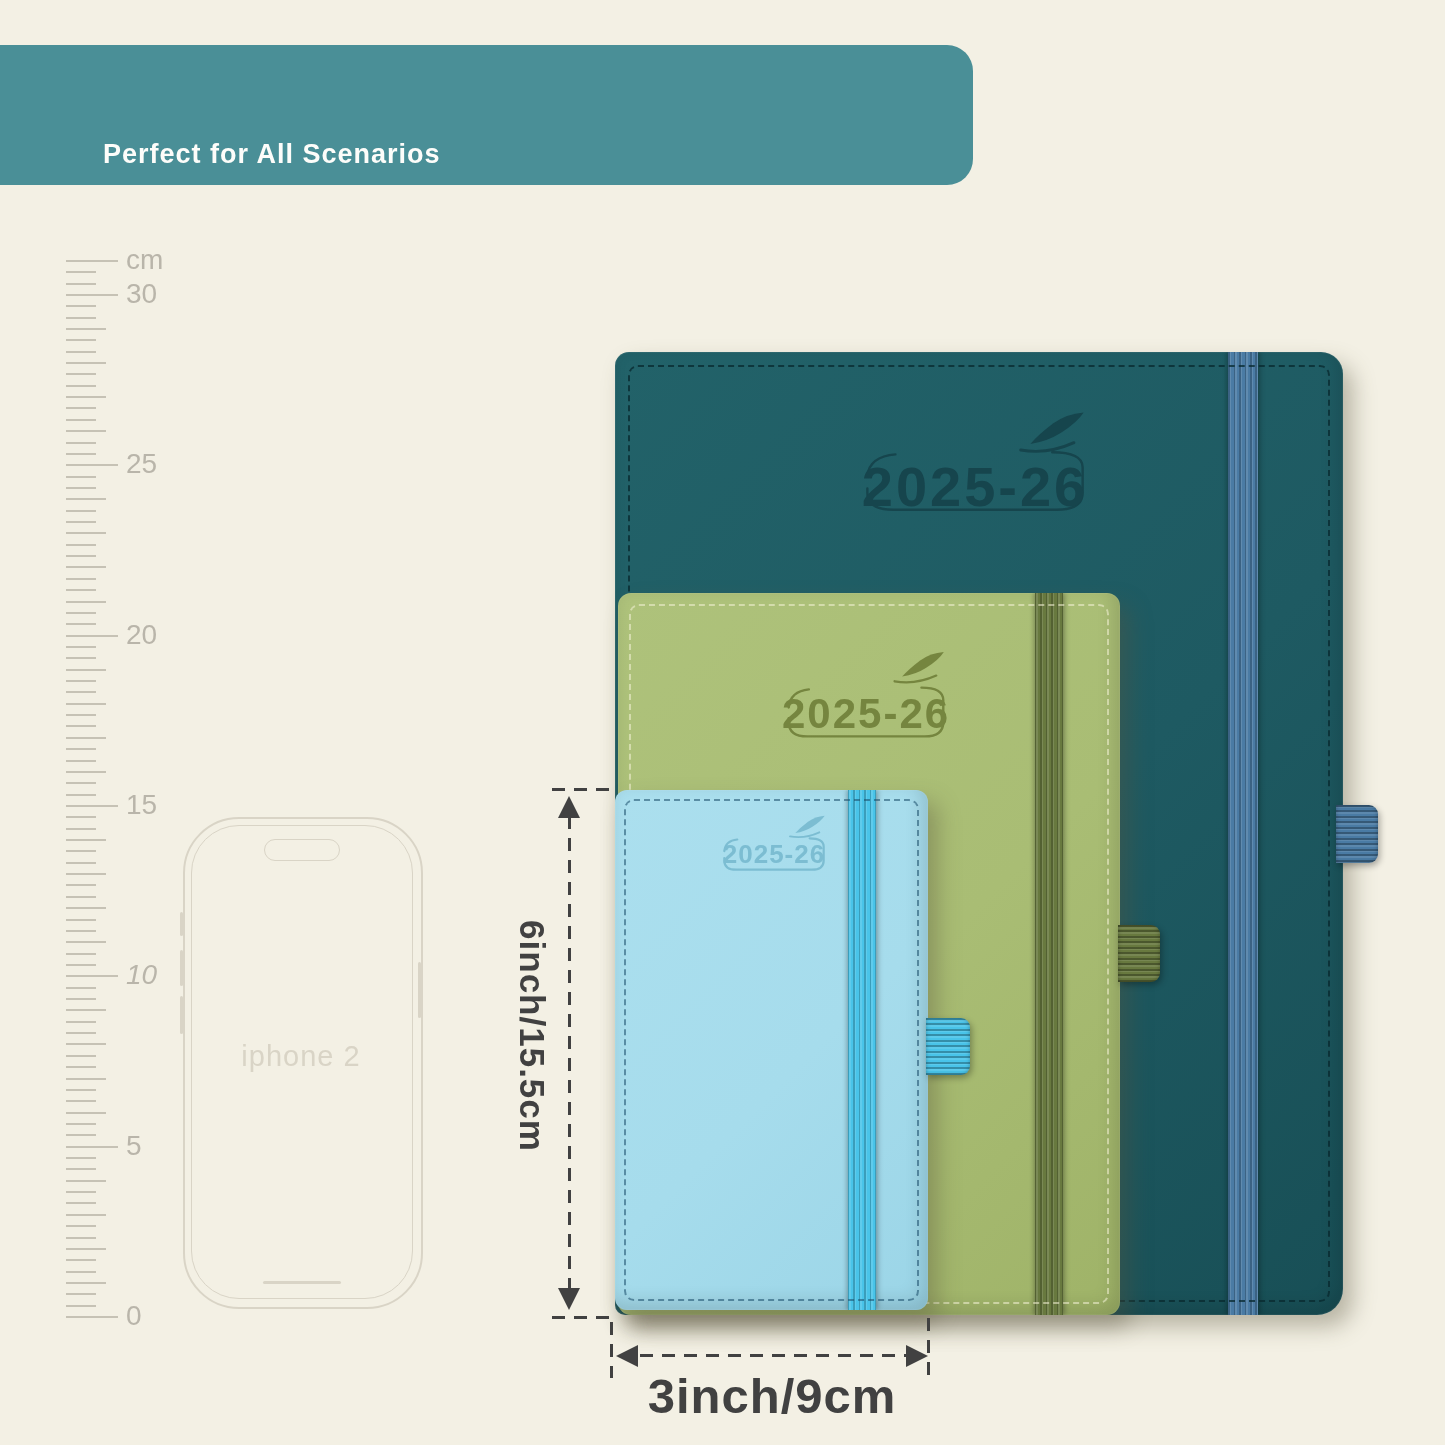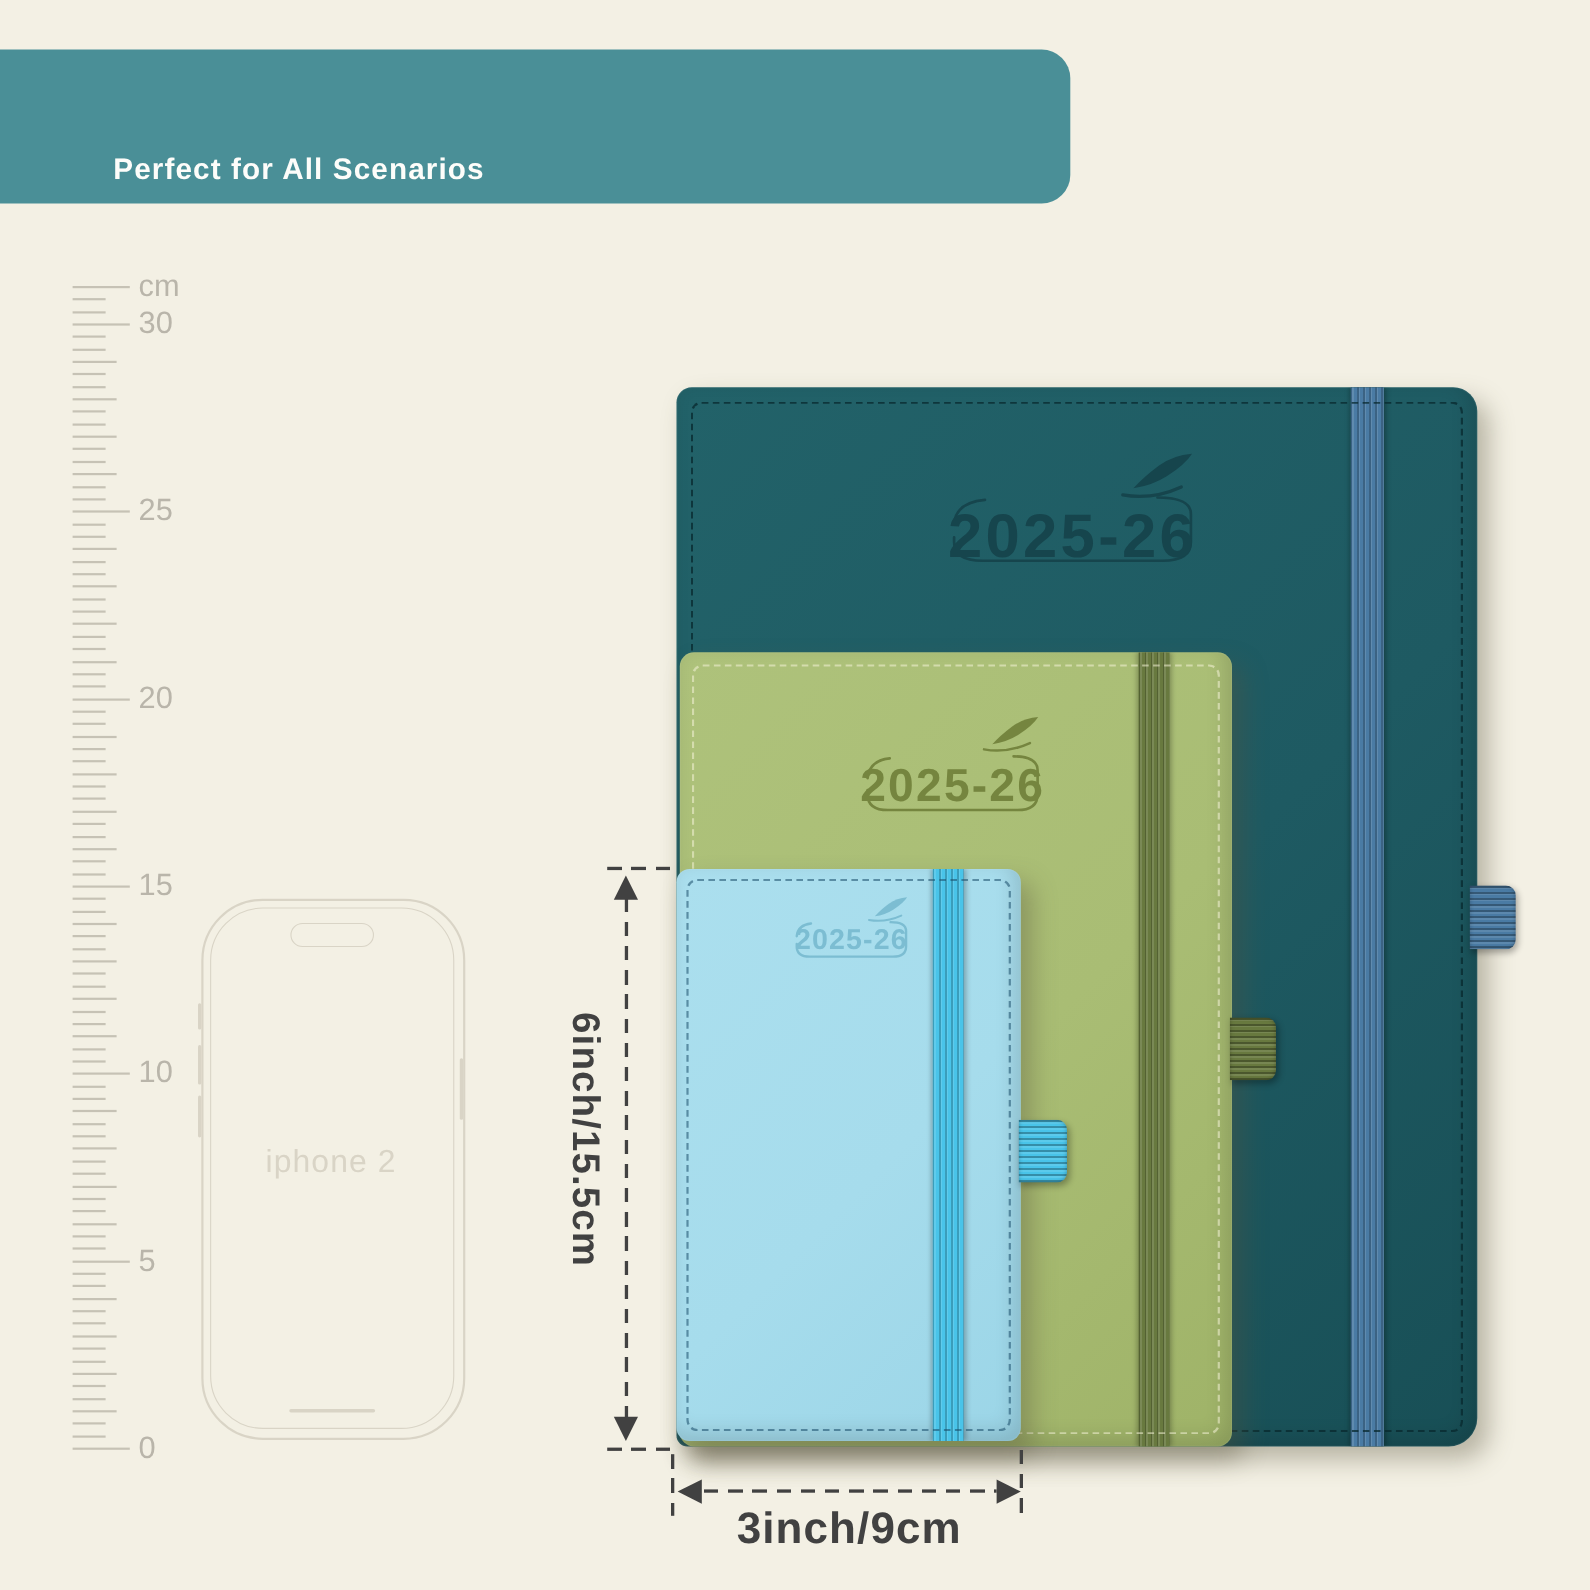--- a/index.html
+++ b/index.html
@@ -90,21 +90,21 @@
         border-bottom:22px solid var(--annotation,#414141);}
   .arr-down{border-left:11px solid transparent;border-right:11px solid transparent;
         border-top:22px solid var(--annotation,#414141);}
   .arr-left{border-top:11px solid transparent;border-bottom:11px solid transparent;
         border-right:22px solid var(--annotation,#414141);}
   .arr-right{border-top:11px solid transparent;border-bottom:11px solid transparent;
         border-left:22px solid var(--annotation,#414141);}
   .dim-vlabel{position:absolute;left:532px;top:1036px;transform:translate(-50%,-50%) rotate(90deg);
         font-size:35px;font-weight:600;color:var(--annotation,#414141);white-space:nowrap;letter-spacing:1px;}
   .dim-hlabel{position:absolute;left:772px;top:1368px;transform:translateX(-50%);
-        font-size:40px;font-weight:600;color:var(--annotation,#414141);white-space:nowrap;letter-spacing:1px;}
+        font-size:49px;font-weight:600;color:var(--annotation,#414141);white-space:nowrap;letter-spacing:1px;}
 </style>
 </head>
 <body>
 
 <div id="canvas">
 
   <div class="banner">
     <div class="banner-sub">Perfect for All Scenarios</div>
   </div>
 
@@ -204,21 +204,21 @@
       <div class="tick" style="top: 282.543px; width: 30px;"></div>
       <div class="tick" style="top: 271.187px; width: 30px;"></div>
       <div class="tick" style="top: 259.83px; width: 52px;"></div>
     </div>
   <div>
       <div class="rlabel" style="top: 243.83px;">cm</div>
       <div class="rlabel" style="top: 277.9px;">30</div>
       <div class="rlabel" style="top: 448.25px;">25</div>
       <div class="rlabel" style="top: 618.6px;">20</div>
       <div class="rlabel" style="top: 788.95px;">15</div>
-      <div class="rlabel" style="top: 959.3px;">10</div>
+      <div class="rlabel" style="top: 959.3px; font-style: italic;">10</div>
       <div class="rlabel" style="top: 1129.65px;">5</div>
       <div class="rlabel" style="top: 1300px;">0</div>
     </div>
 
   <div class="ph-outer"></div>
   <div class="ph-inner"></div>
   <div class="ph-island"></div>
   <div class="ph-btn" style="left:180px;top:912px;height:24px;"></div>
   <div class="ph-btn" style="left:180px;top:950px;height:36px;"></div>
   <div class="ph-btn" style="left:180px;top:996px;height:38px;"></div>

